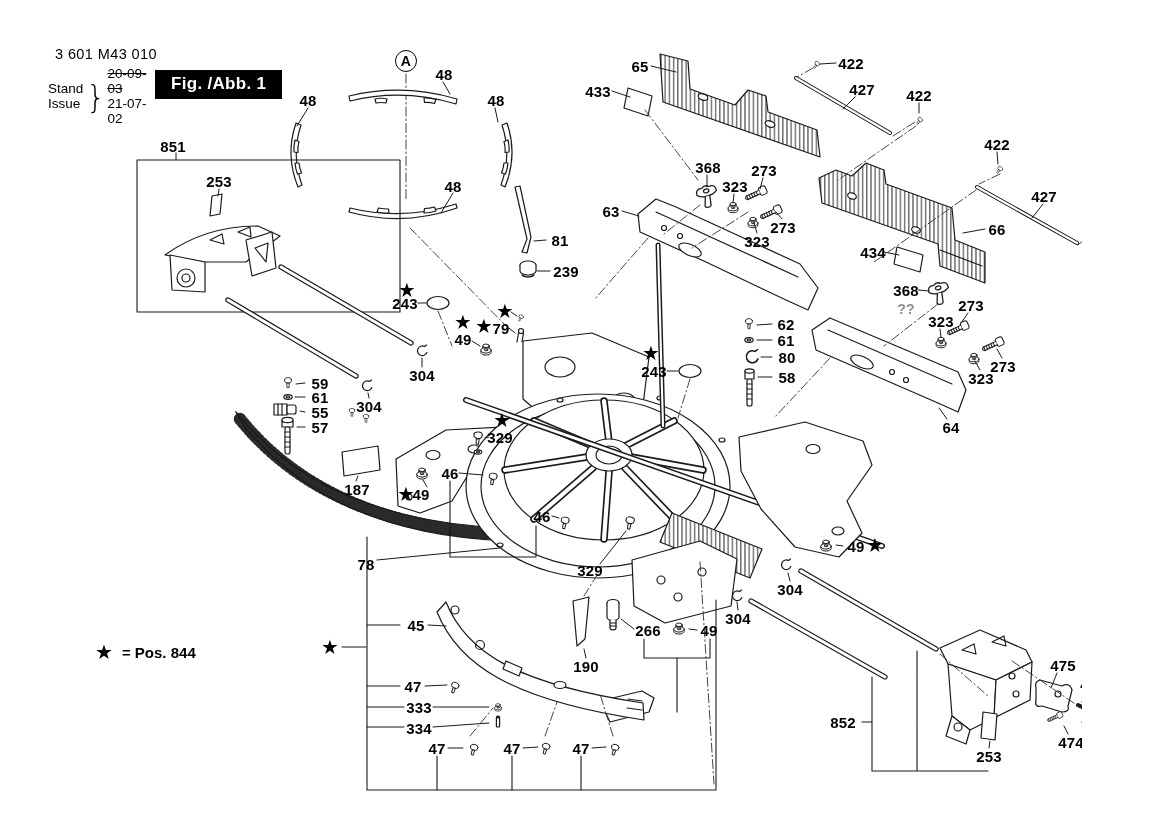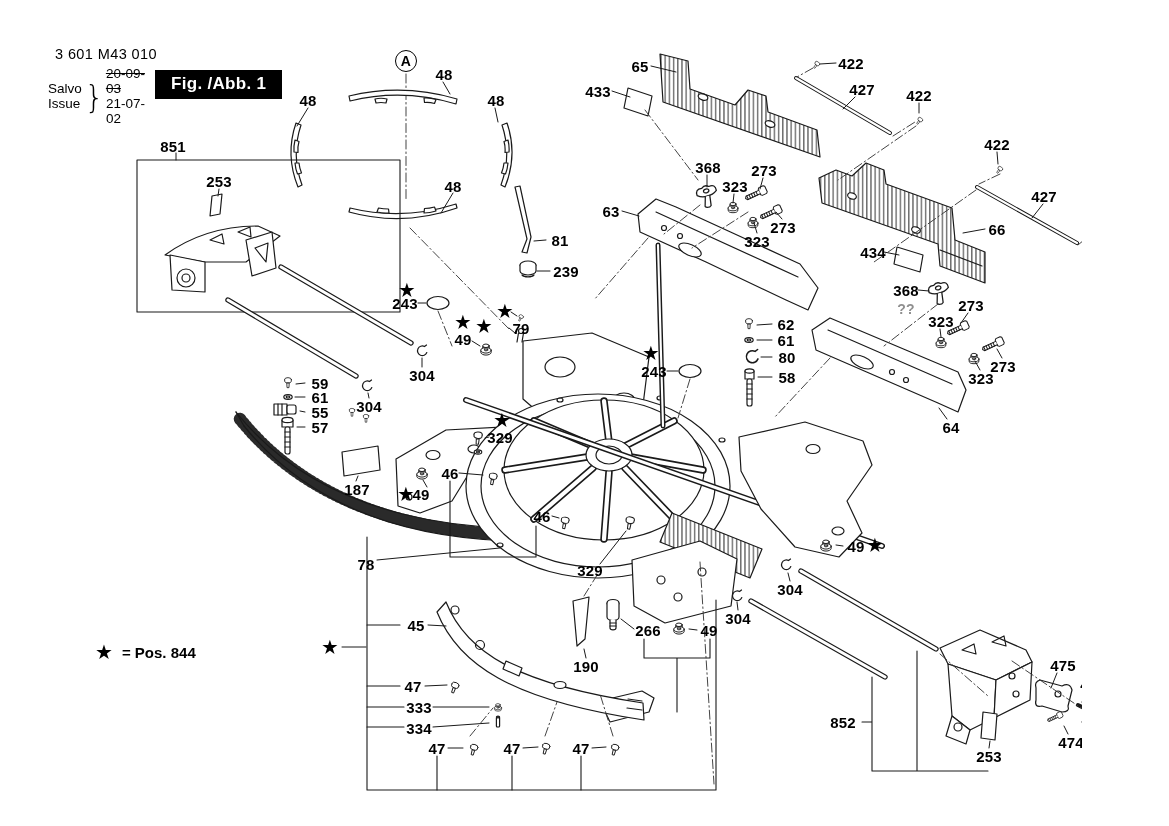--- a/index.html
+++ b/index.html
@@ -361,21 +361,21 @@
 
   <g>
     <path class="dd" d="M645,110 L698,180 M813,68 L797,77 M893,136 L915,122 M916,126 L838,180 M1000,174 L979,184 M1078,245 L1096,230 M976,190 L874,262 M700,205 L664,234 M748,212 L692,248 M938,304 L884,346 M830,358 L774,418 M438,311 L452,346 M690,379 L678,418 M584,596 L599,572 M470,736 L493,708 M545,736 L557,702 M613,736 L600,694 M940,654 L988,696 M1012,661 L1090,714 M700,562 L714,784 M648,238 L594,300"></path>
   </g>
 </svg>
 
 <div id="hdr">
   <div id="partno">3 601 M43 010</div>
   <div id="rev">
     <div class="c1">
-      <div>Salvo</div>
+      <div>Stand</div>
       <div>Issue</div>
     </div>
     <div class="br">}</div>
     <div class="c2">
       <div class="struck">20-09-03</div>
       <div>21-07-02</div>
     </div>
   </div>
 </div>
 <div id="figbadge">Fig. /Abb. 1</div>
@@ -422,21 +422,21 @@
       <div class="lbl" style="left: 786px; top: 340px;">61</div>
       <div class="lbl" style="left: 787px; top: 357px;">80</div>
       <div class="lbl" style="left: 787px; top: 377px;">58</div>
       <div class="lbl star" style="left: 651px; top: 353px;">★</div>
       <div class="lbl" style="left: 654px; top: 371px;">243</div>
       <div class="lbl star" style="left: 407px; top: 290px;">★</div>
       <div class="lbl" style="left: 405px; top: 303px;">243</div>
       <div class="lbl star" style="left: 505px; top: 311px;">★</div>
       <div class="lbl star" style="left: 463px; top: 322px;">★</div>
       <div class="lbl star" style="left: 484px; top: 326px;">★</div>
-      <div class="lbl" style="left: 501px; top: 328px; margin-left: 20px;">79</div>
+      <div class="lbl" style="left: 501px; top: 328px;">79</div>
       <div class="lbl" style="left: 463px; top: 339px;">49</div>
       <div class="lbl" style="left: 320px; top: 383px;">59</div>
       <div class="lbl" style="left: 320px; top: 397px;">61</div>
       <div class="lbl" style="left: 320px; top: 412px;">55</div>
       <div class="lbl" style="left: 320px; top: 427px;">57</div>
       <div class="lbl" style="left: 422px; top: 375px;">304</div>
       <div class="lbl" style="left: 369px; top: 406px;">304</div>
       <div class="lbl" style="left: 357px; top: 489px;">187</div>
       <div class="lbl star" style="left: 406px; top: 494px;">★</div>
       <div class="lbl" style="left: 421px; top: 494px;">49</div>

